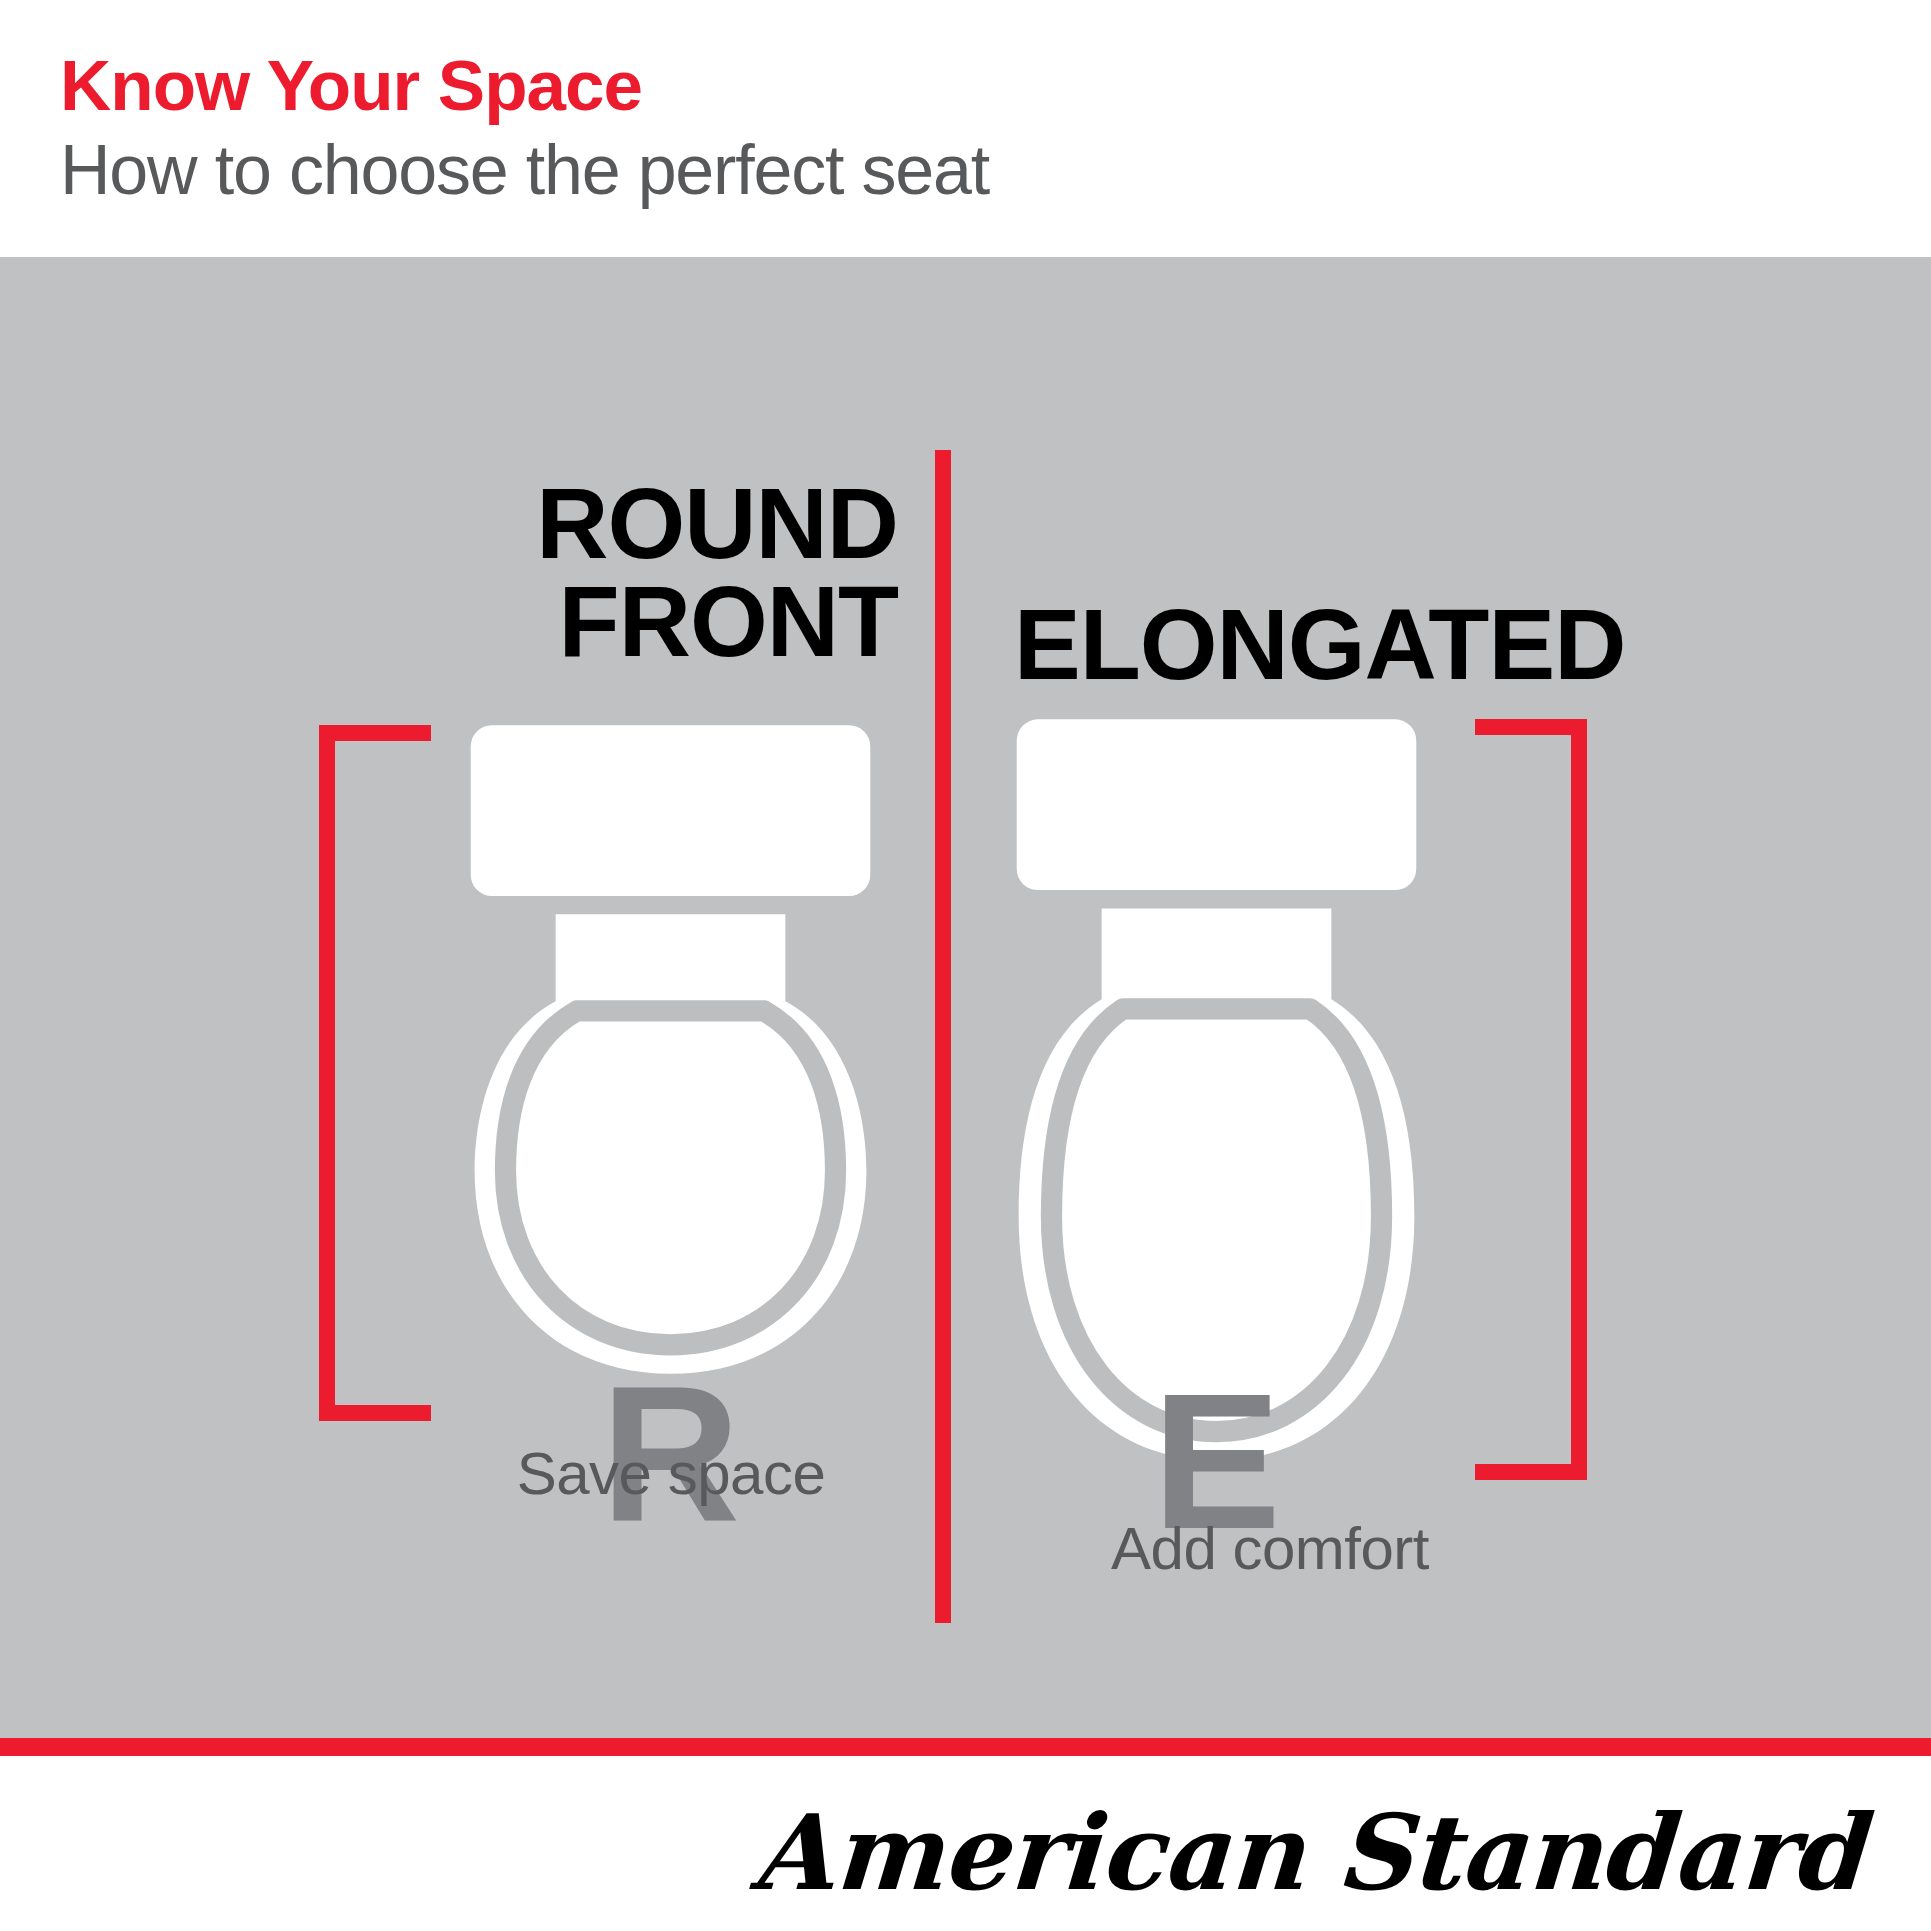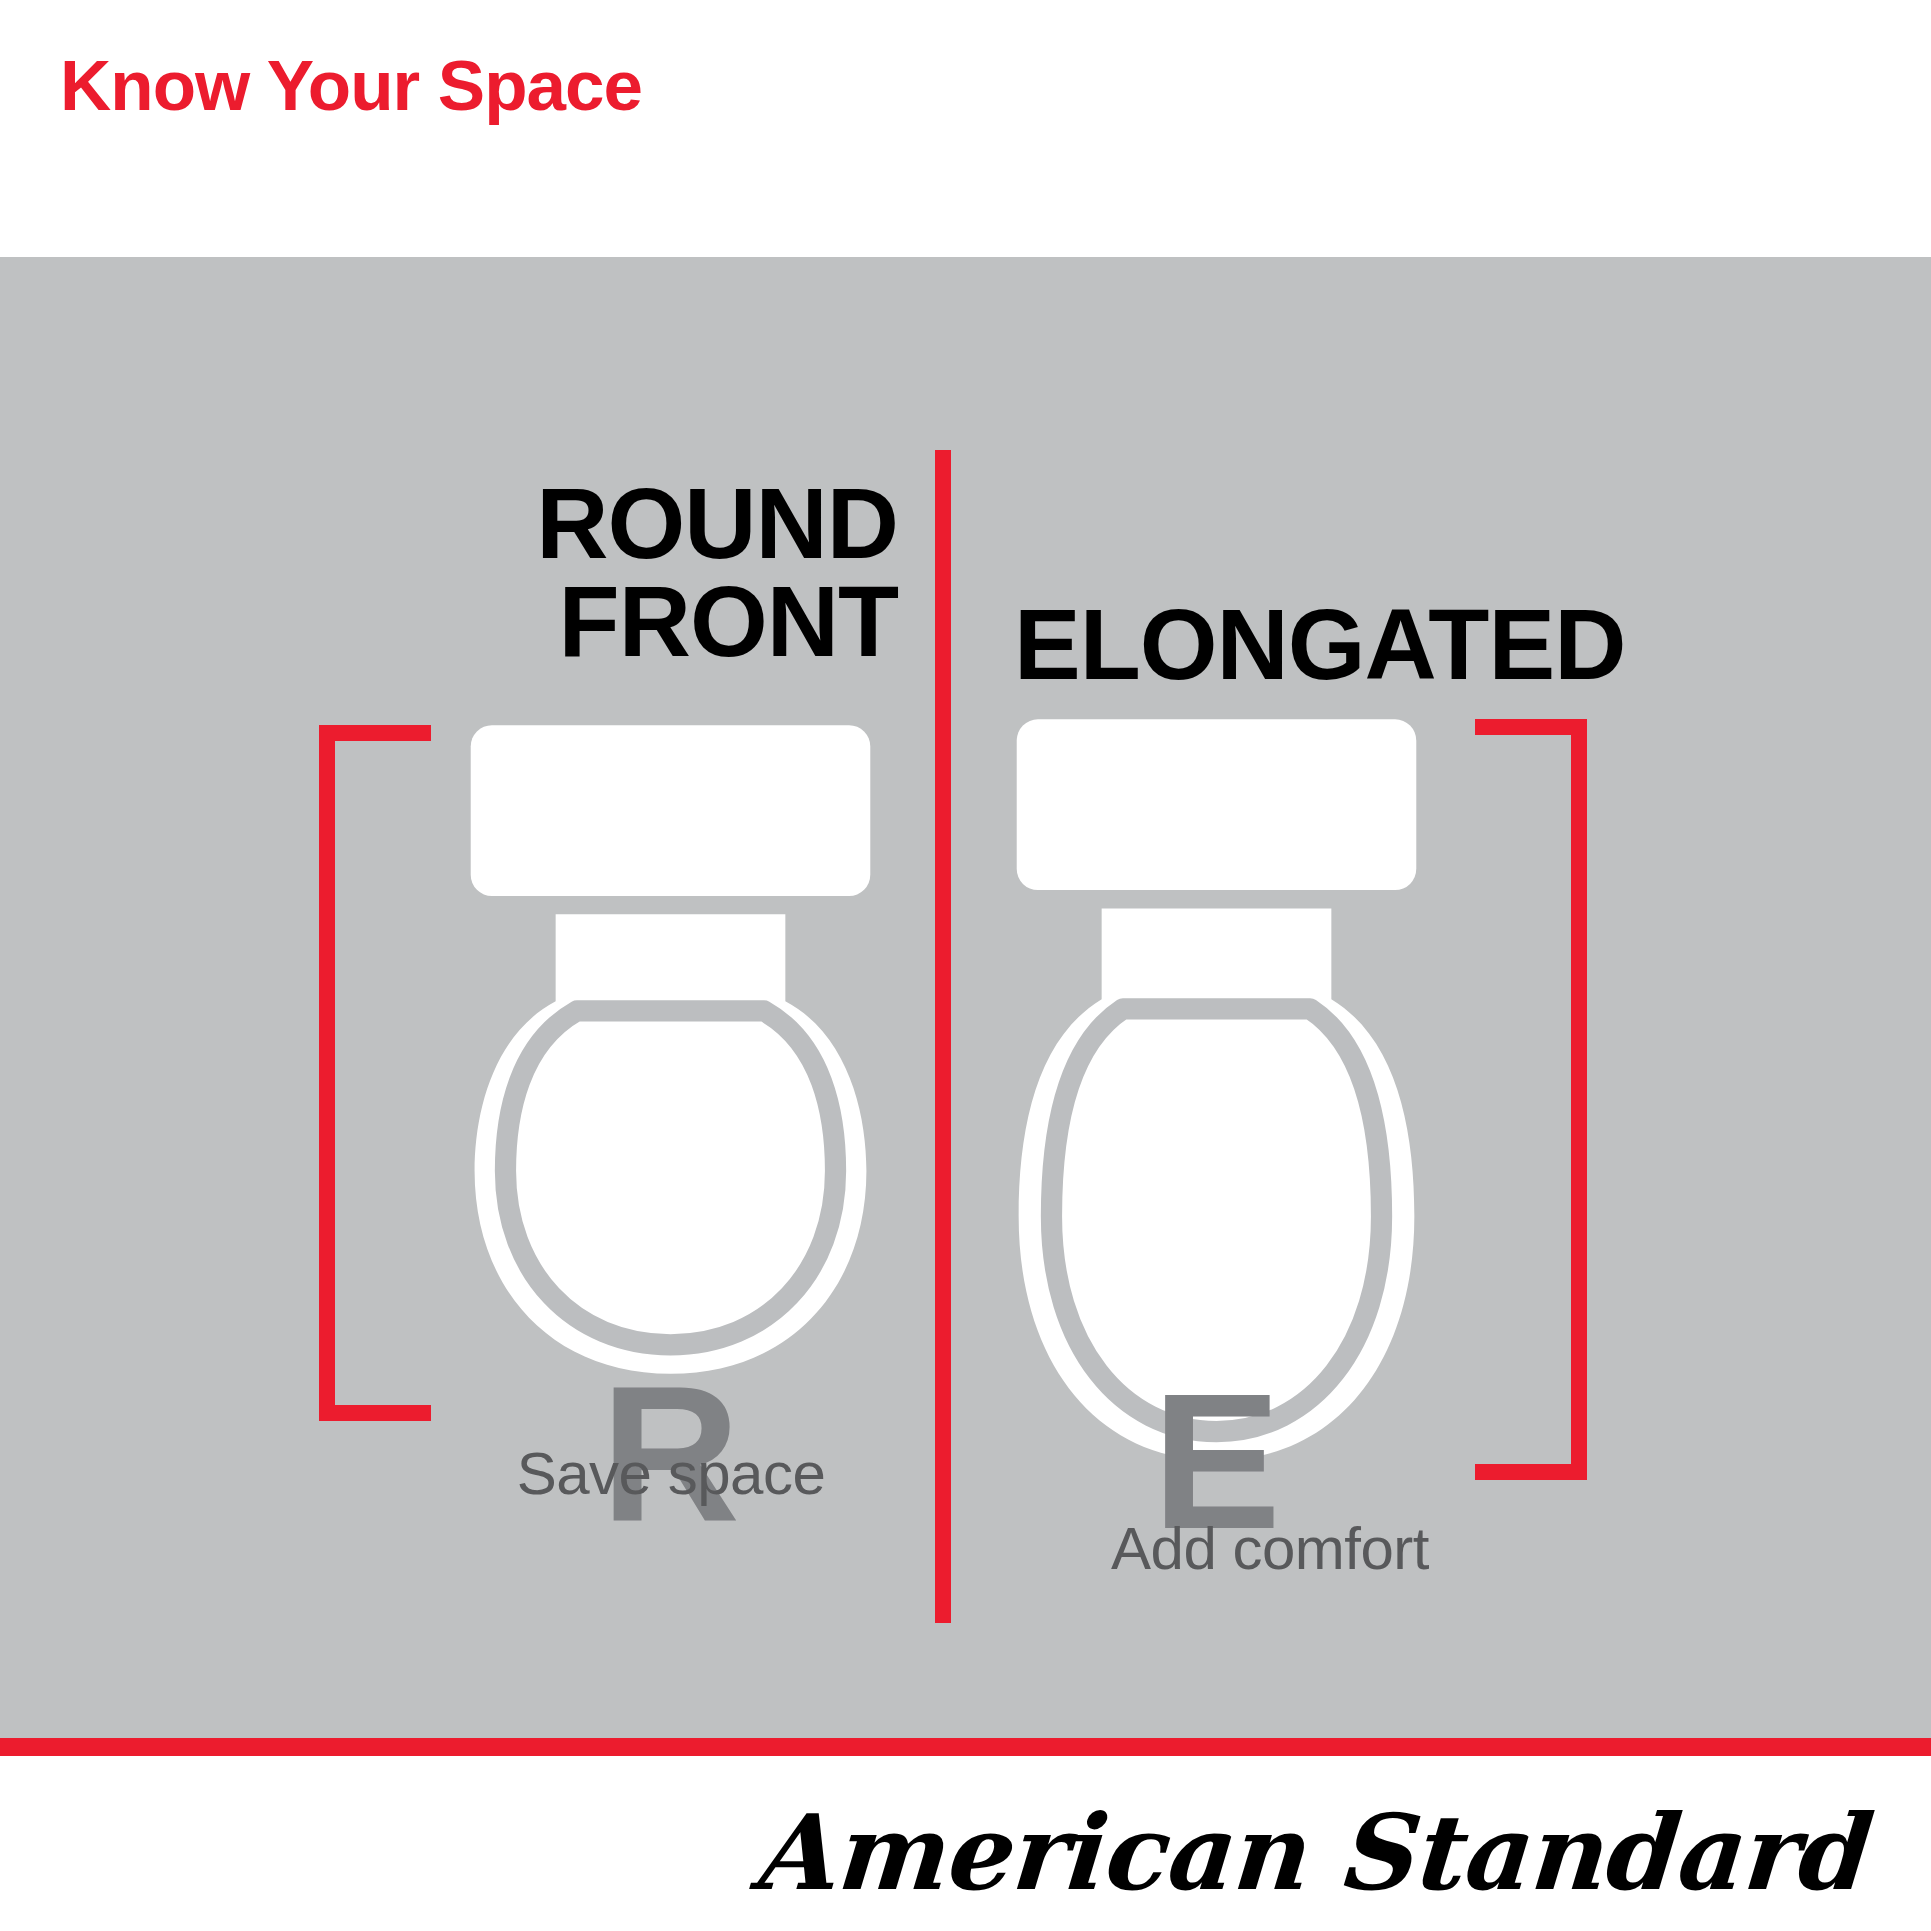--- a/index.html
+++ b/index.html
@@ -134,20 +134,21 @@
     letter-spacing:-1px;
     white-space:nowrap;
     transform:skewX(-6deg);
   }
 </style>
 </head>
 <body>
 
 <div id="header">
   <div id="header-title">Know Your Space</div>
+  <div id="header-subtitle">How to choose the perfect seat</div>
 </div>
 
 <div id="main-panel">
 
   <div id="divider"></div>
 
   <div id="heading-round" class="col-heading">
     <span class="hl">ROUND</span>
     <span class="hl">FRONT</span>
   </div>

